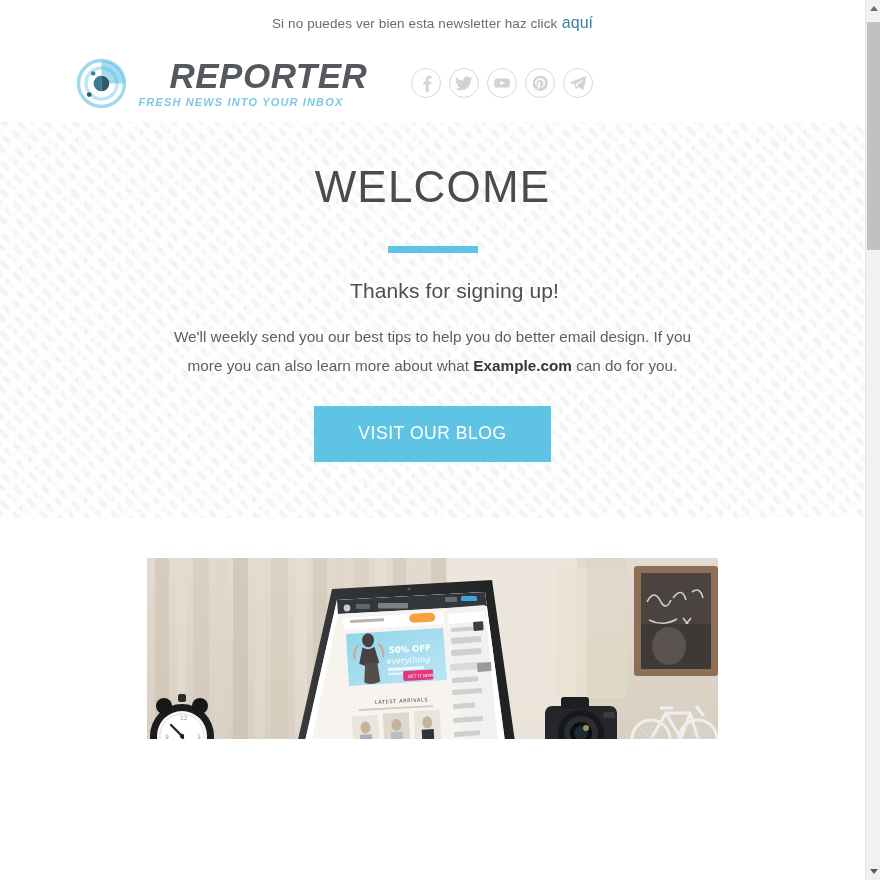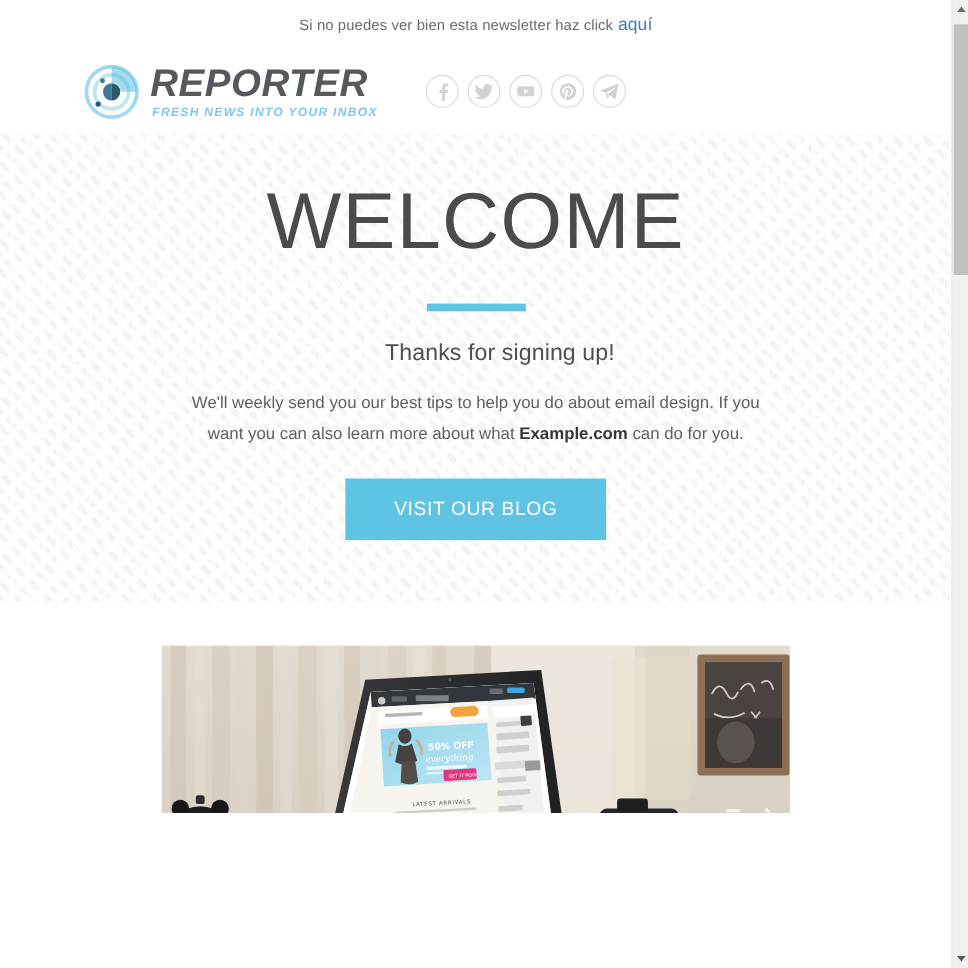--- a/index.html
+++ b/index.html
@@ -70,20 +70,21 @@
   }
   .brand-icon { width: 53px; height: 53px; flex: 0 0 53px; }
   .brand-words { display: flex; flex-direction: column; line-height: 1; }
   .brand-name {
     font-size: 35px;
     font-weight: bold;
     font-style: italic;
     color: #55585c;
     letter-spacing: .5px;
     font-family: "Liberation Sans", sans-serif;
+    margin-left: 33px;
   }
   .brand-tag {
     font-size: 11px;
     font-weight: bold;
     font-style: italic;
     color: #7ec8e6;
     letter-spacing: 1.15px;
     margin-top: 4px;
     margin-left: 2px;
   }
@@ -116,21 +117,21 @@
       repeating-linear-gradient(-45deg,
         rgba(255,255,255,0) 0px, rgba(255,255,255,0) 11px,
         rgba(255,255,255,.72) 11px, rgba(255,255,255,.72) 17px),
       repeating-linear-gradient(90deg,
         rgba(248,248,248,0) 0px, rgba(248,248,248,0) 9px,
         rgba(255,255,255,.5) 9px, rgba(255,255,255,.5) 14px);
     padding: 42px 0 56px;
     text-align: center;
   }
   .welcome-title {
-    font-size: 72px;
+    font-size: 44px;
     font-weight: 300;
     color: #4b4b4b;
     letter-spacing: 1.2px;
     line-height: 1.05;
   }
   .welcome-rule {
     width: 90px; height: 7px;
     background: #5fc3e4;
     margin: 36px auto 0;
   }
@@ -285,21 +286,21 @@
 
         </div>
       </div>
     </div>
 
     <div class="welcome">
       <div class="welcome-title">WELCOME</div>
       <div class="welcome-rule"></div>
       <div class="welcome-sub">Thanks for signing up!</div>
       <p class="welcome-body">
-        <span>We'll weekly send you our best tips to help you do about email design. If you want you can also learn more about what </span><b>Example.com</b><span> can do for you.</span>
+        <span>We'll weekly send you our best tips to help you do better email design. If you more you can also learn more about what </span><b>Example.com</b><span> can do for you.</span>
       </p>
       <button class="cta">VISIT OUR BLOG</button>
     </div>
 
     <div class="article">
 
       <div class="article-figure">
         <svg class="photo" viewBox="0 0 571 283" preserveAspectRatio="xMidYMid slice">
           <defs>
             <linearGradient id="wall" x1="0" y1="0" x2="0" y2="1">

